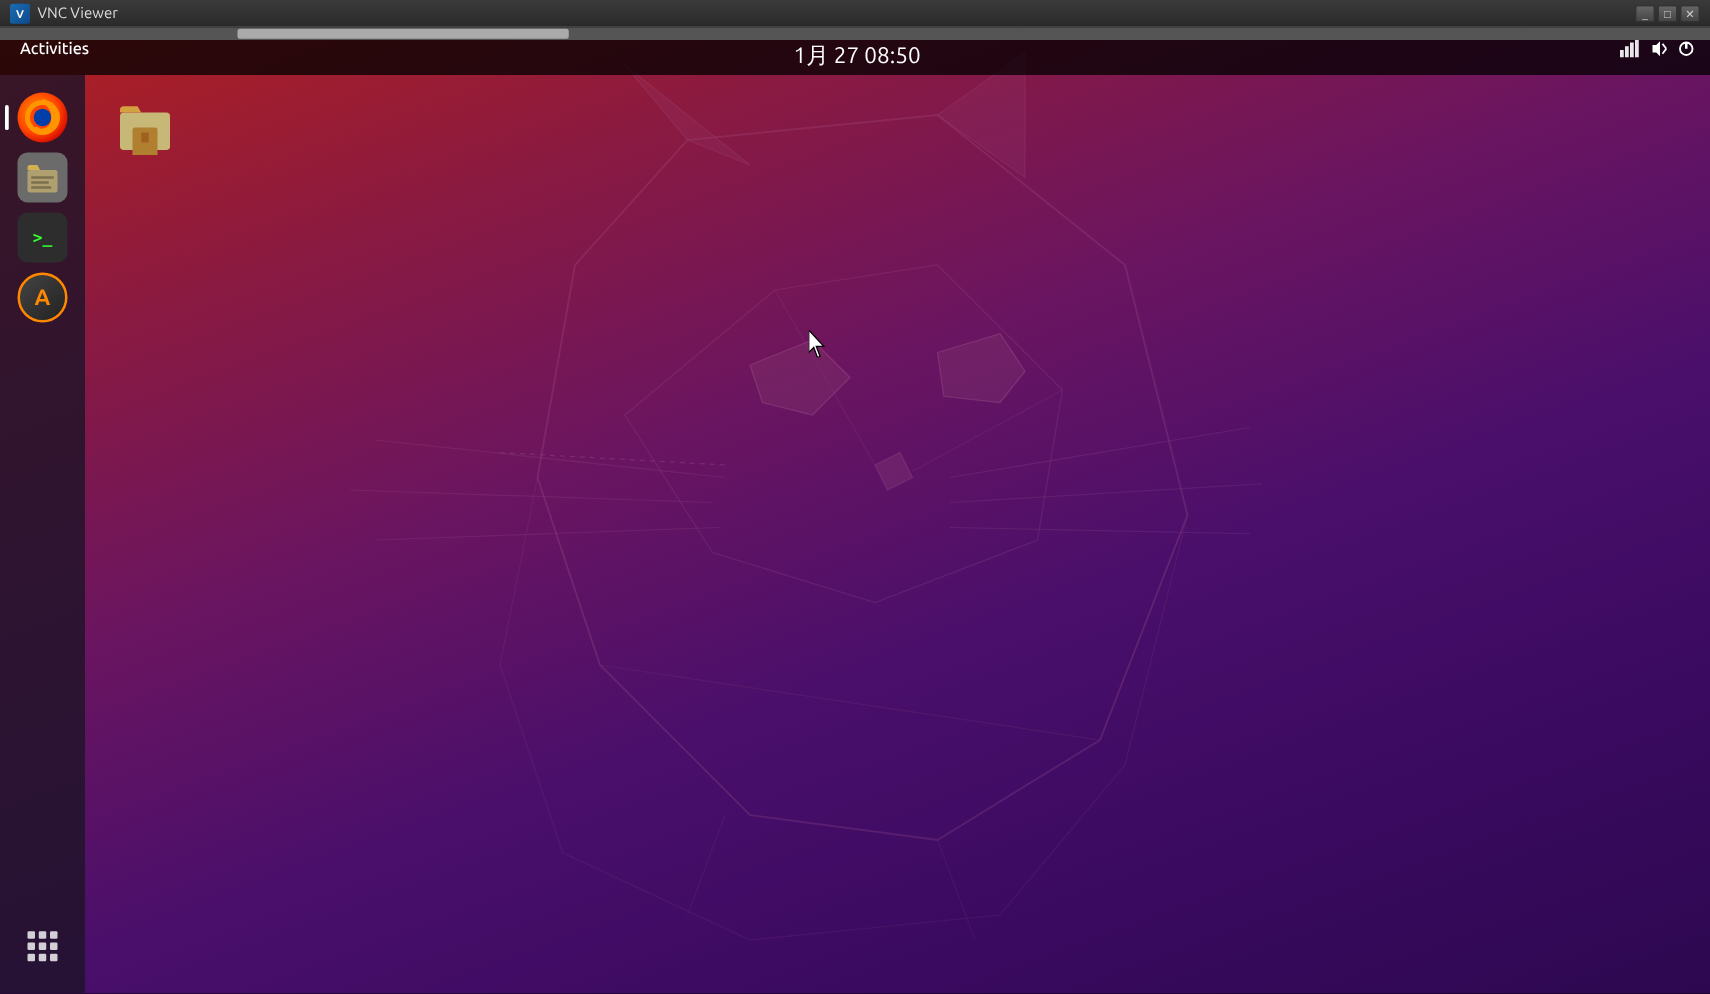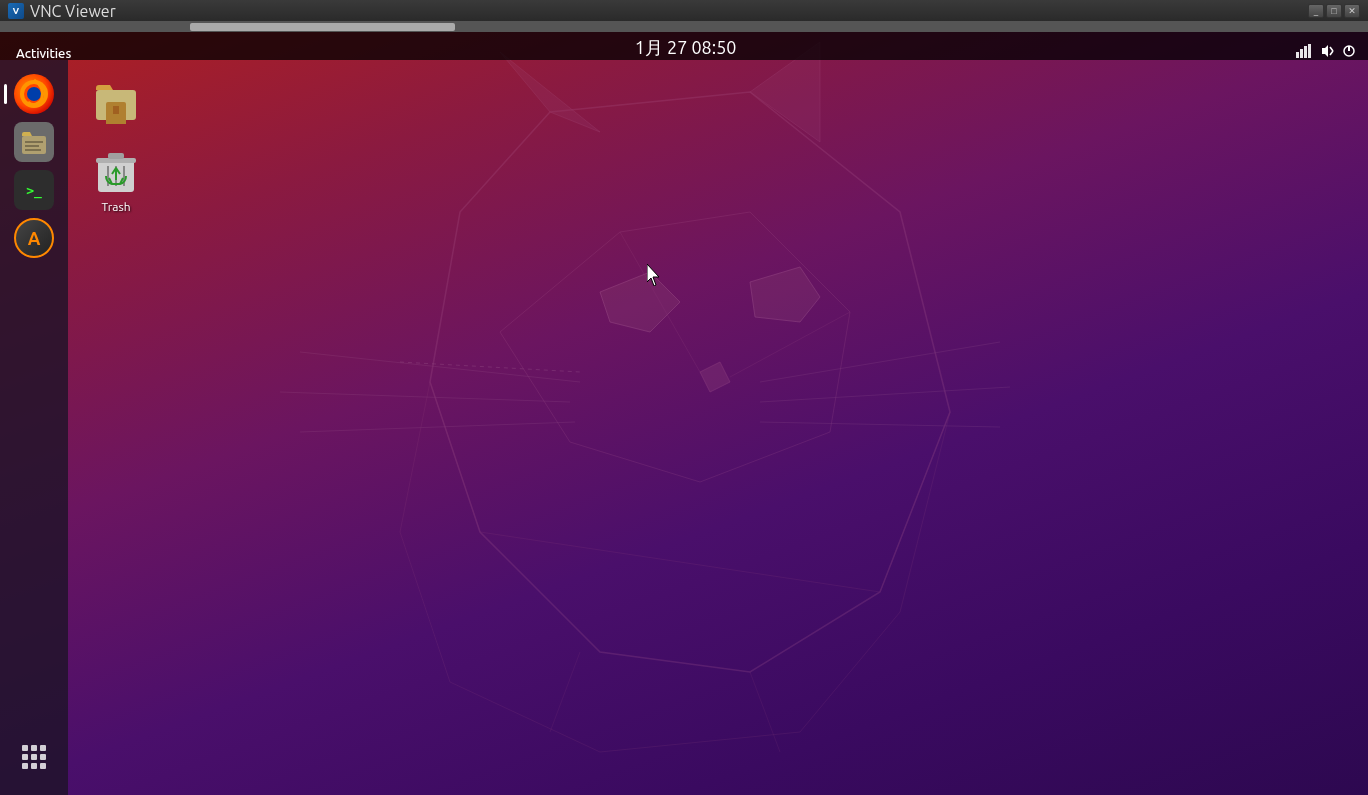--- a/index.html
+++ b/index.html
@@ -37,21 +37,21 @@
       border-radius: 2px;
       display: flex;
       align-items: center;
       justify-content: center;
       color: white;
       font-size: 9px;
       font-weight: bold;
     }
     #vnc-title-text {
       color: #ddd;
-      font-size: 16px;
+      font-size: 12px;
     }
     #vnc-title-controls {
       display: flex;
       gap: 2px;
     }
     .vnc-ctrl-btn {
       width: 16px;
       height: 14px;
       background: linear-gradient(to bottom, #666, #444);
       border: 1px solid #333;
@@ -96,21 +96,21 @@
       overflow: hidden;
     }
 
     
     #gnome-topbar {
       position: absolute;
       top: 0; left: 0; right: 0;
       height: 28px;
       background: rgba(0,0,0,0.75);
       display: flex;
-      align-items: flex-end;
+      align-items: flex-start;
       justify-content: space-between;
       padding: 0 12px;
       z-index: 50;
     }
     #topbar-left {
       display: flex;
       align-items: center;
     }
     #activities-btn {
       color: #fff;
@@ -454,37 +454,20 @@
         <svg width="48" height="48" viewBox="0 0 48 48">
           <rect x="4" y="14" width="40" height="30" rx="3" fill="#c8b878"></rect>
           <path d="M4,18 L4,12 Q4,9 7,9 L18,9 L21,14 L4,14 Z" fill="#d4a040"></path>
           <path d="M14,48 L14,28 Q14,26 16,26 L32,26 Q34,26 34,28 L34,48" fill="#b08030"></path>
           <rect x="21" y="30" width="6" height="8" fill="#a06020"></rect>
         </svg>
       </div>
       <span class="desktop-icon-label"></span>
     </div>
 
-    <div class="desktop-icon">
-      <div class="desktop-icon-img">
-        <svg width="48" height="48" viewBox="0 0 48 48">
-          <rect x="6" y="12" width="36" height="32" rx="3" fill="#d0d0d0"></rect>
-          <rect x="4" y="10" width="40" height="5" rx="2" fill="#b0b0b0"></rect>
-          <rect x="16" y="5" width="16" height="6" rx="2" fill="#a0a0a0"></rect>
-          <line x1="16" y1="18" x2="16" y2="38" stroke="#888" stroke-width="2"></line>
-          <line x1="24" y1="18" x2="24" y2="38" stroke="#888" stroke-width="2"></line>
-          <line x1="32" y1="18" x2="32" y2="38" stroke="#888" stroke-width="2"></line>
-
-          <path d="M20,26 L24,20 L28,26 M24,20 L24,32" fill="none" stroke="#2a9a2a" stroke-width="2" stroke-linejoin="round"></path>
-          <path d="M17,30 L20,36 L26,36 M14,28 A8,8 0 0,0 20,36" fill="none" stroke="#2a9a2a" stroke-width="2"></path>
-          <path d="M31,30 L28,36 L22,36 M34,28 A8,8 0 0,1 28,36" fill="none" stroke="#2a9a2a" stroke-width="2"></path>
-        </svg>
-      </div>
-      <span class="desktop-icon-label">Trash</span>
-    </div>
   </div>
 
   <div id="cursor">
     <svg width="16" height="22" viewBox="0 0 16 22">
       <polygon points="0,0 0,18 4,14 7,22 9,21 6,13 12,13" fill="white" stroke="black" stroke-width="1"></polygon>
     </svg>
   </div>
 
 </div>
 

